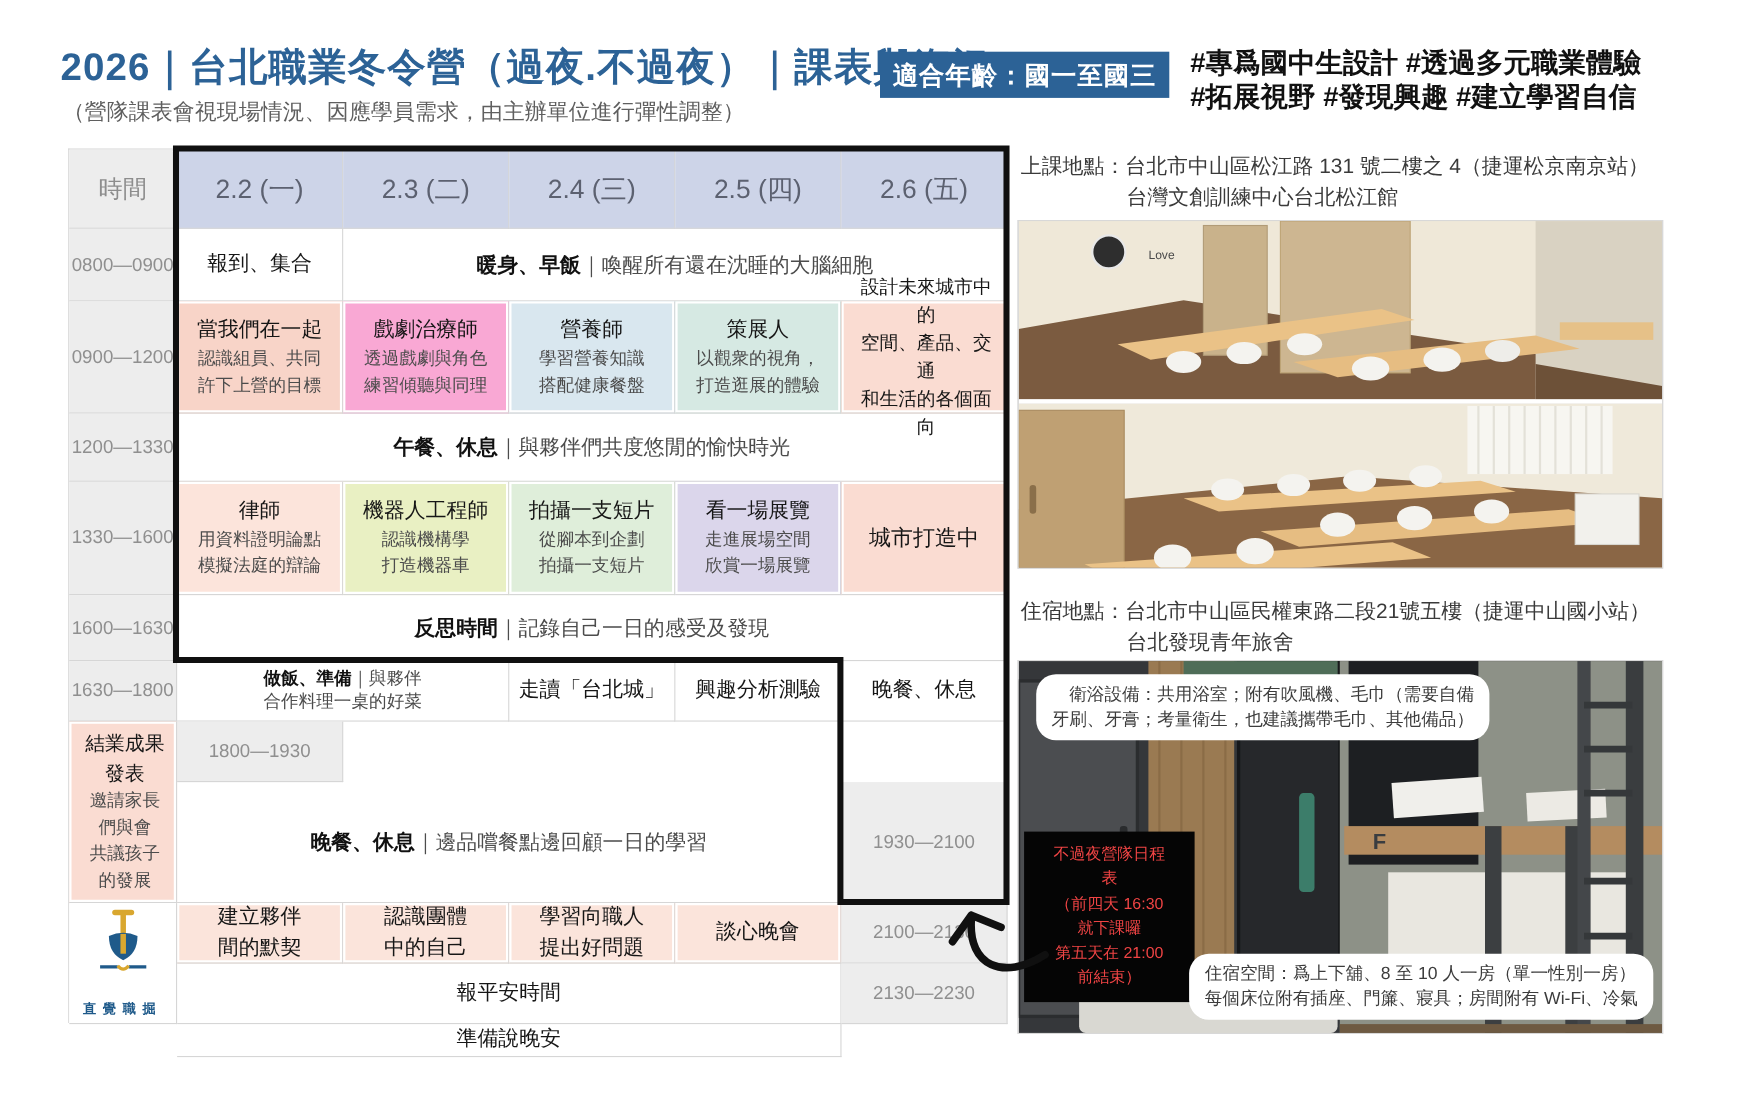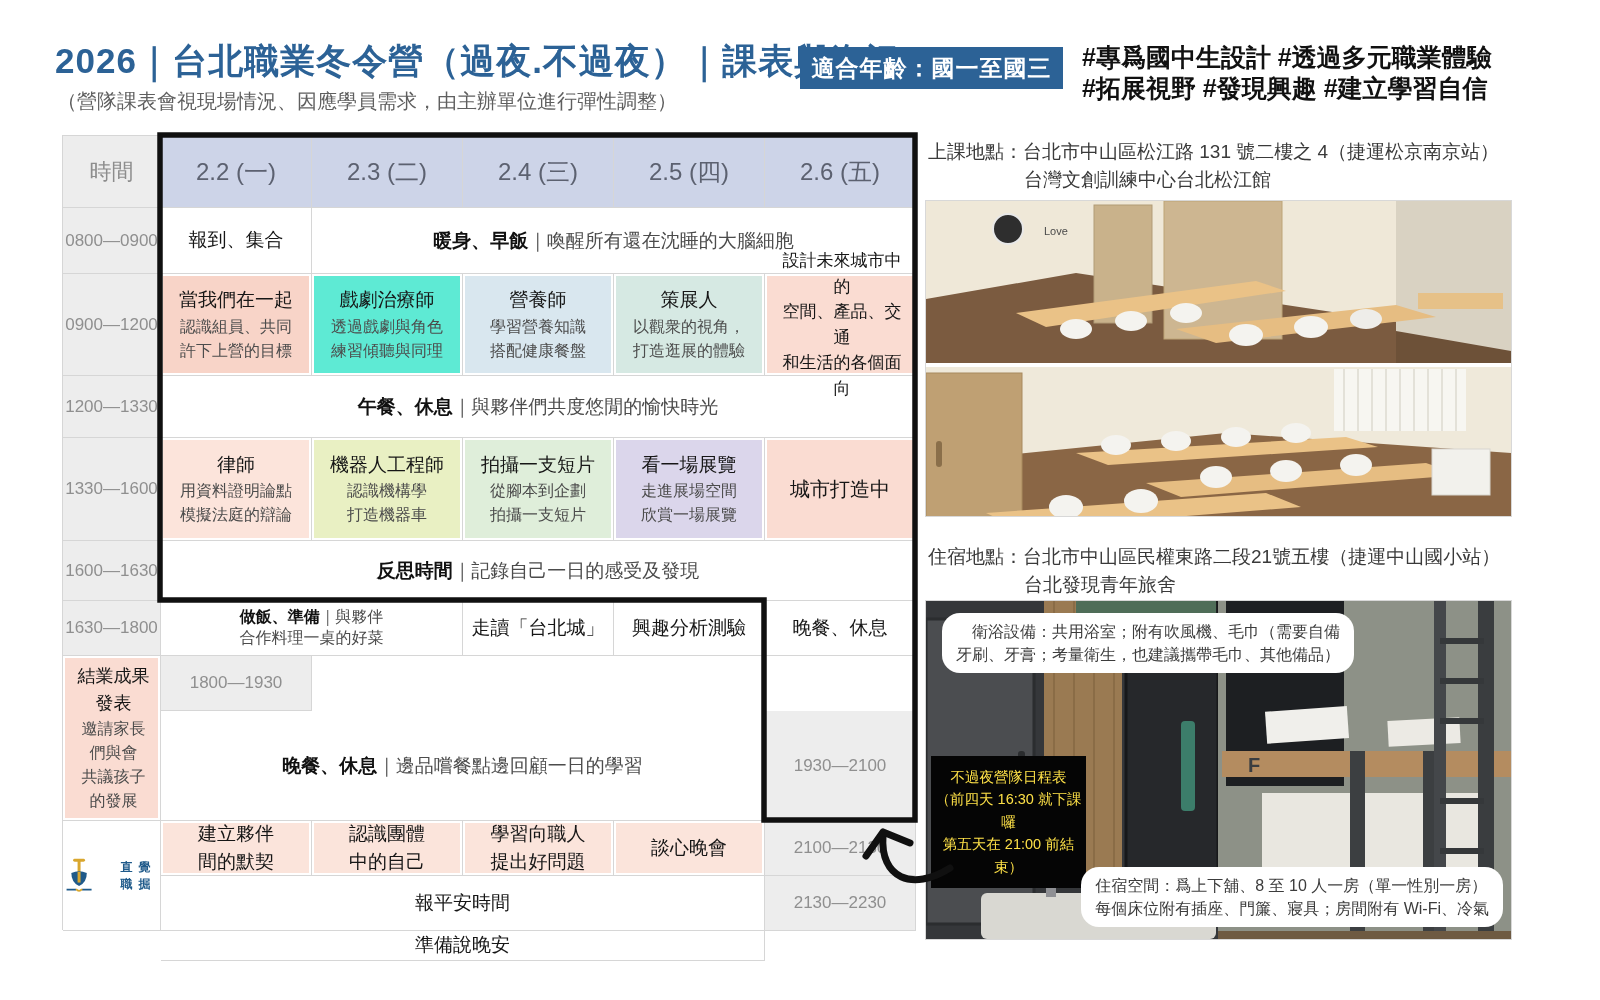--- a/index.html
+++ b/index.html
@@ -21,43 +21,43 @@
   .cell { border-right:1px solid #d6d6d6; border-bottom:1px solid #d6d6d6;
           display:flex; flex-direction:column; align-items:center; justify-content:center; text-align:center; }
   .th-time { background:#ededed; color:#8d8d8d; font-size:22px; }
   .th-day  { background:#cdd4e8; color:#5c6170; font-size:24px; }
   .t-lab   { background:#ededed; color:#8f8f8f; font-size:17px; }
   .ct { font-size:19px; font-weight:normal; color:#161616; line-height:1.5; }
   .cd { font-size:16px; color:#4c4c4c; line-height:1.5; }
   .mix b { color:#111; font-size:19px; }
   .mix span { color:#4c4c4c; font-size:19px; font-weight:normal; }
   .colored { box-shadow:inset 0 0 0 2px #fff; }
-  .bg-salmon  { background:#f8d4c8; } .bg-pyellow { background:#5eead4; }
+  .bg-salmon  { background:#f8d4c8; } .bg-pyellow { background:#f9a8d4; }
   .bg-pblue   { background:#d9e7ef; } .bg-pteal   { background:#d6e9e3; }
   .bg-slight  { background:#fadcd2; } .bg-plight  { background:#fce4db; }
   .bg-ygreen  { background:#e9f0c3; } .bg-pgreen  { background:#dfeeda; }
   .bg-ppurple { background:#dbd6eb; } .bg-prow    { background:#fbe4db; }
   .left-al { align-items:flex-start; text-align:center; padding-left:12px; padding-right:8px; }
   .small-mix b { font-size:16px; color:#111; } .small-mix span { font-size:16px; color:#4c4c4c; }
 
   
   .loc { position:absolute; font-size:19px; color:#3a3a3a; line-height:28px; white-space:nowrap; }
   .loc .indent { padding-left:96px; }
   .photo { position:absolute; border:1px solid #d8d8d8; overflow:hidden; background:#ddd; }
   .ph1 { left:925px; top:200px; width:587px; height:317px; }
   .ph2 { left:925px; top:600px; width:587px; height:340px; }
 
   .bubble { position:absolute; background:#fff; border-radius:18px; padding:7px 14px; font-size:16px; color:#3c3c3c; line-height:1.45; white-space:nowrap; }
   .bubble1 { left:16px; top:12px;text-align:right; }
   .bubble2 { right:8px; bottom:12px; }
-  .blackbox { position:absolute; left:5px; top:155px; width:155px; background:#050505; color:#fde047;
-              font-size:14.5px; line-height:1.55; text-align:center; padding:10px 4px; }
-
-  
-  .logo-cell { display:flex; flex-direction:row; align-items:center; justify-content:center; gap:22px; background:#fff; }
+  .blackbox { position:absolute; left:5px; top:155px; width:155px; background:#050505; color:#ef4444;
+              font-size:14.5px; line-height:1.55; text-align:center; padding:10px 20px; }
+
+  
+  .logo-cell { display:flex; flex-direction:column; align-items:center; justify-content:center; gap:22px; background:#fff; }
   .logo-word { font-size:12px; letter-spacing:6px; color:#1f5a8a; font-weight:bold; }
 
   
   .overlay { position:absolute; left:0; top:0; width:1600px; height:1000px; pointer-events:none; }
 </style>
 </head>
 <body>
 
 <div class="page">
 

